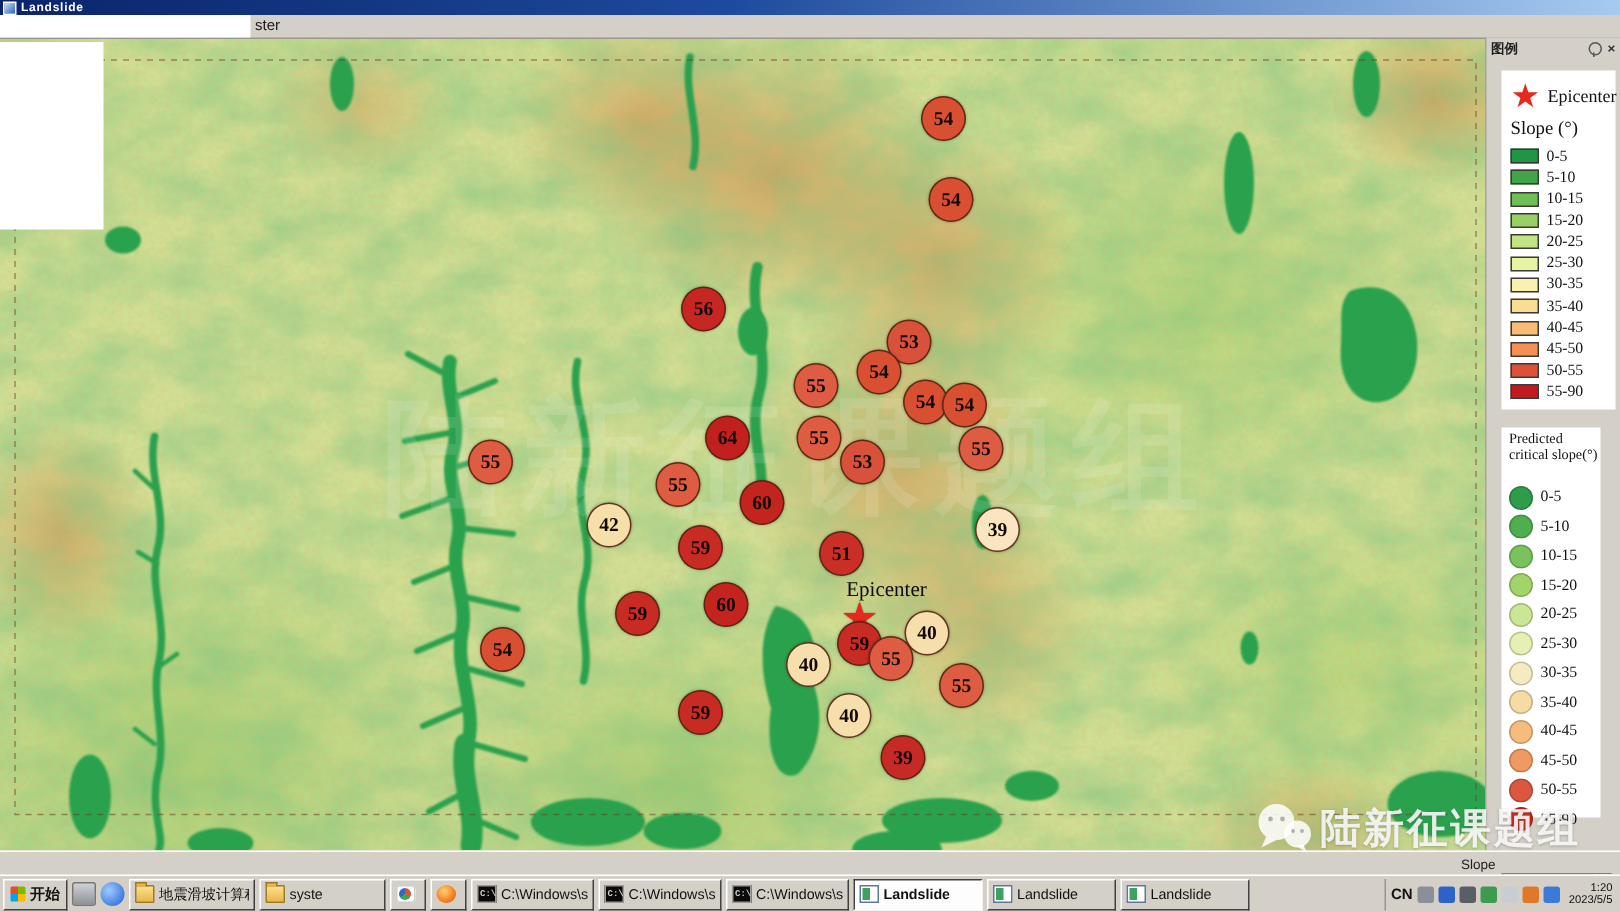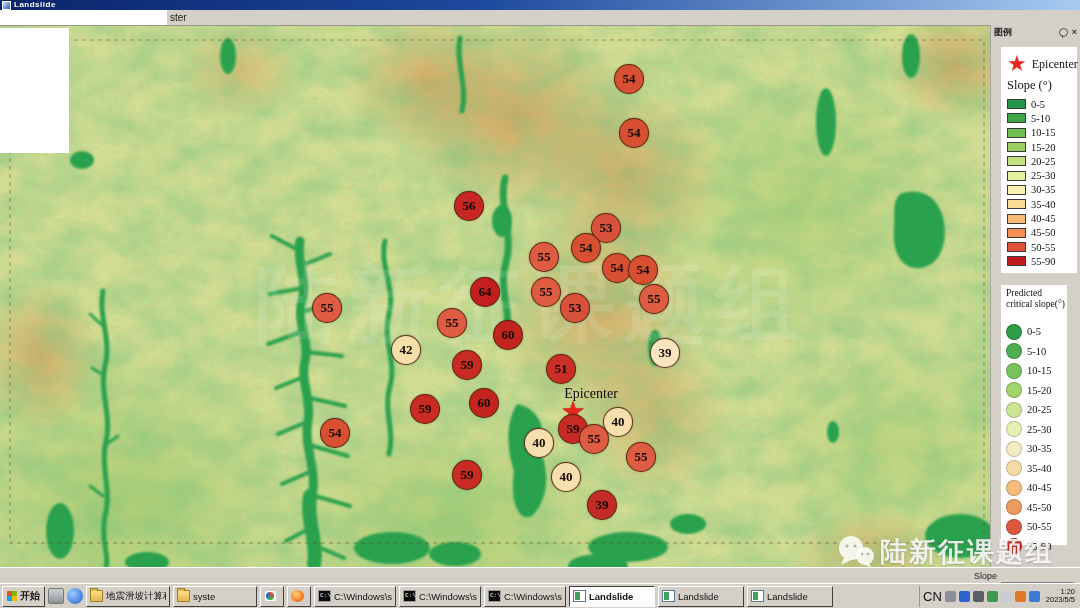--- a/index.html
+++ b/index.html
@@ -123,21 +123,21 @@
     position:absolute;top:1px;left:1px;}
   .tb-ico.app{background:#fff;border:1px solid #5a7a9a;}
   .tb-ico.app::after{content:"";position:absolute;left:1px;top:1px;right:5px;bottom:1px;background:#3fa060;}
   .tb-ico.circles{background:#fff;border-radius:3px;box-shadow:inset 0 0 0 1px #ccc;}
   .tb-ico.circles::after{content:"";position:absolute;left:2px;top:2px;width:8px;height:8px;
     border-radius:50%;background:conic-gradient(#e05030 0 33%,#35aa55 33% 66%,#3366cc 66%);}
   .tb-ico.firefox{border-radius:50%;
     background:radial-gradient(circle at 40% 35%,#ffd27a,#f57d1f 60%,#d9480f);}
   .tray{margin-left:auto;display:flex;align-items:center;gap:3px;height:21px;padding:0 3px;
     border-left:1px solid #9a968e;flex:0 0 auto;}
-  .tray-lang{font-size:13px;font-weight:normal;color:#111;}
+  .tray-lang{font-size:10px;font-weight:bold;color:#111;}
   .tray-ico{width:11px;height:11px;border-radius:2px;display:inline-block;}
   .clock{text-align:right;font-size:7.5px;line-height:8.5px;color:#111;margin-left:3px;white-space:nowrap;}
 </style>
 </head>
 <body>
 
 <div class="titlebar">
   <span class="win-ico"></span>
   <span class="win-title">Landslide</span>
 </div>

